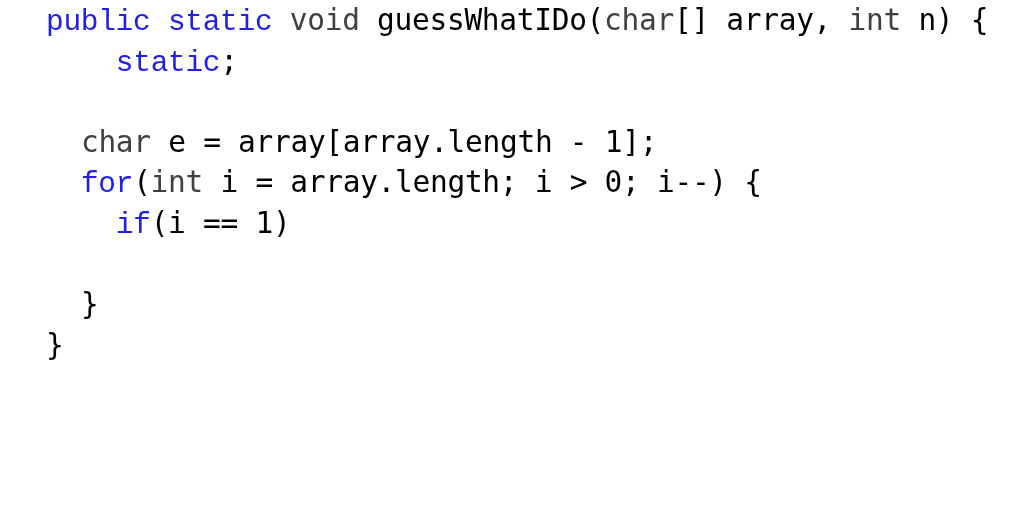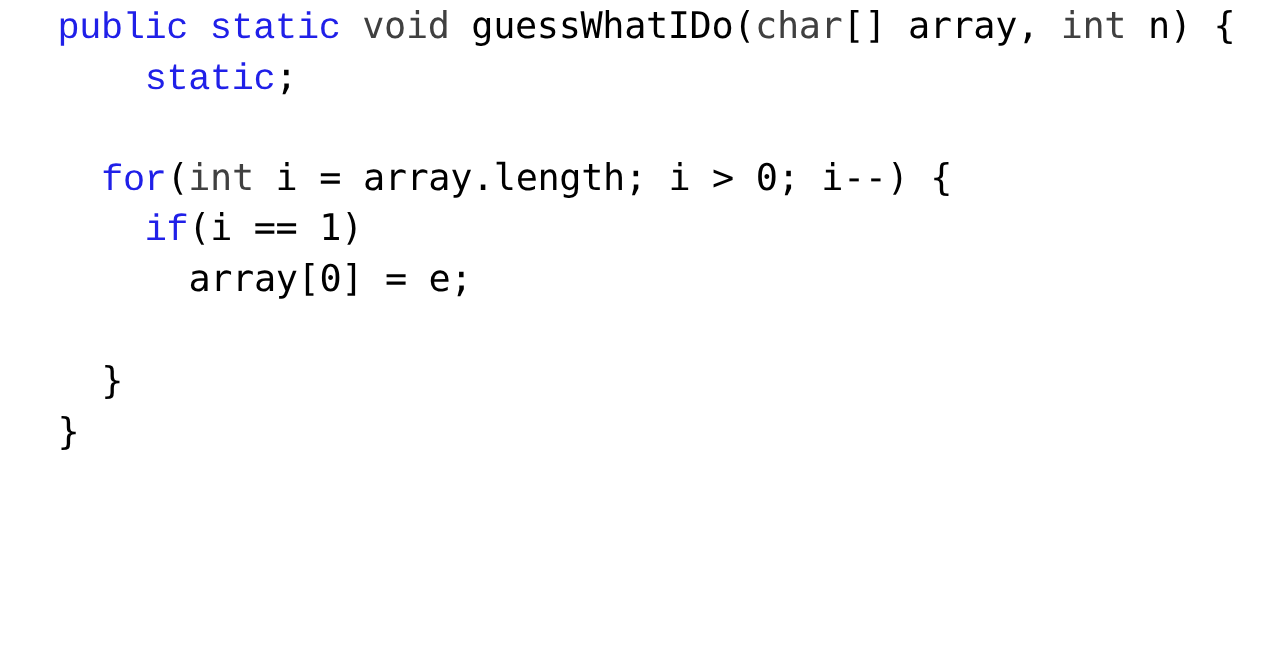--- a/index.html
+++ b/index.html
@@ -35,19 +35,19 @@
   .tok-plain{ color: #000000; margin-top: 40px; }
   .code-line.blank { color: transparent; }
 </style>
 </head>
 <body>
 
 <div id="code-block">
     <div class="code-line"><span class="tok tok-kw">public</span><span class="tok tok-plain"> </span><span class="tok tok-kw">static</span><span class="tok tok-plain"> </span><span class="tok tok-type">void</span><span class="tok tok-plain"> guessWhatIDo(</span><span class="tok tok-type">char</span><span class="tok tok-plain">[] array, </span><span class="tok tok-type">int</span><span class="tok tok-plain"> n) {</span></div>
     <div class="code-line"><span class="tok tok-plain">    </span><span class="tok tok-kw">static</span><span class="tok tok-plain">;</span></div>
     <div class="code-line blank">&nbsp;</div>
+    <div class="code-line"><span class="tok tok-plain">  </span><span class="tok tok-type">char</span><span class="tok tok-plain"> e = array[array.length - 1];</span></div>
     <div class="code-line"><span class="tok tok-plain">  </span><span class="tok tok-kw">for</span><span class="tok tok-plain">(</span><span class="tok tok-type">int</span><span class="tok tok-plain"> i = array.length; i &gt; 0; i--) {</span></div>
     <div class="code-line"><span class="tok tok-plain">    </span><span class="tok tok-kw">if</span><span class="tok tok-plain">(i == 1)</span></div>
-    <div class="code-line"><span class="tok tok-plain">      array[0] = e;</span></div>
     <div class="code-line"><span class="tok tok-plain">    </span></div>
     <div class="code-line"><span class="tok tok-plain">  }</span></div>
     <div class="code-line"><span class="tok tok-plain">}</span></div>
   </div>
 
 </body></html>

